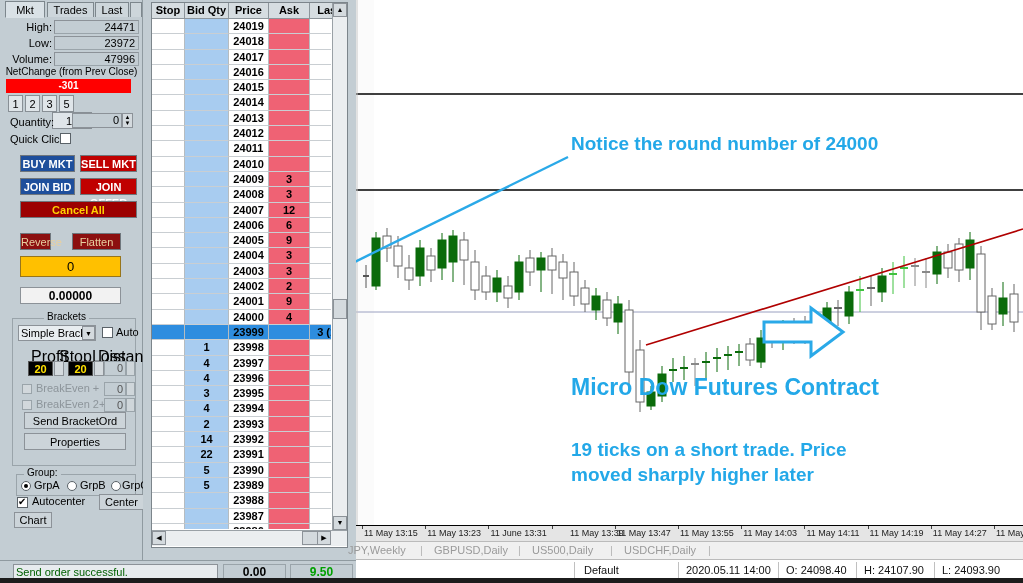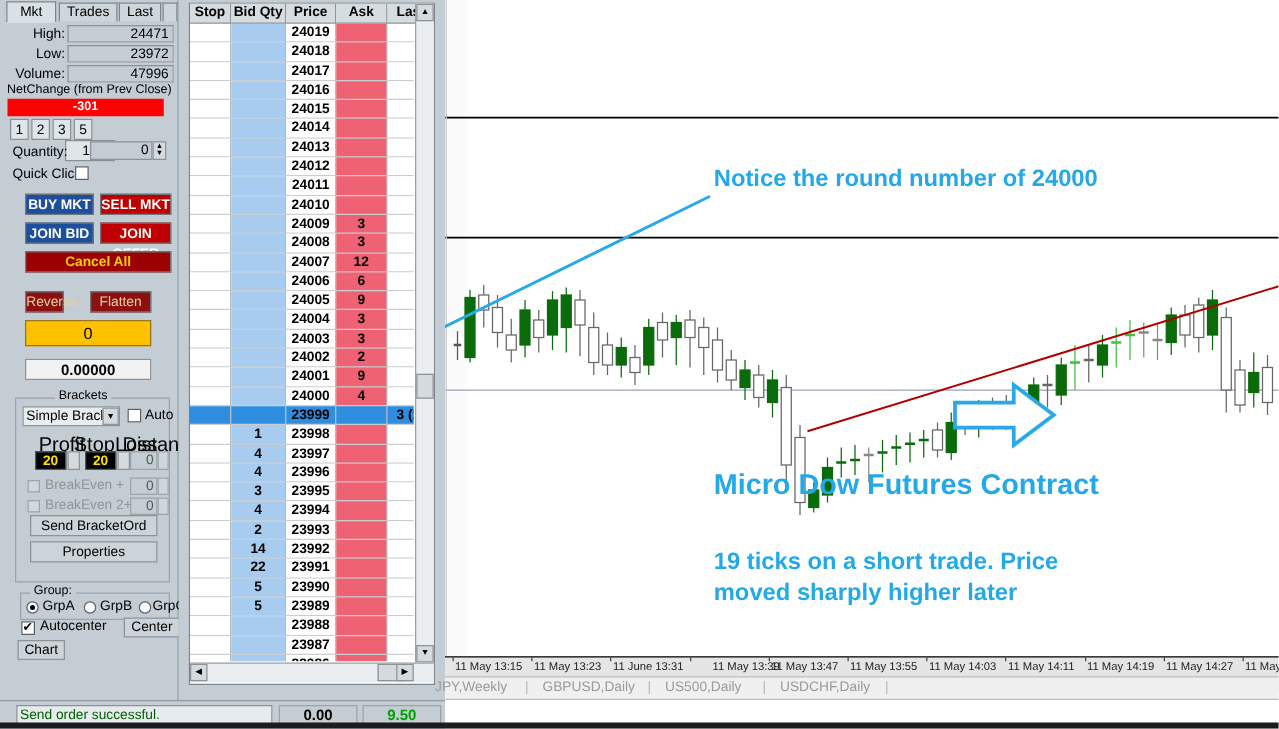--- a/index.html
+++ b/index.html
@@ -928,18 +928,33 @@
         <div class="ctab" style="left: -8px;">JPY,Weekly</div>
         <div class="csep" style="left: 64px;">|</div>
         <div class="ctab" style="left: 78px;">GBPUSD,Daily</div>
         <div class="csep" style="left: 162px;">|</div>
         <div class="ctab" style="left: 176px;">US500,Daily</div>
         <div class="csep" style="left: 254px;">|</div>
         <div class="ctab" style="left: 268px;">USDCHF,Daily</div>
         <div class="csep" style="left: 352px;">|</div>
       </div>
 
+    <div id="chart-status">
+      <div id="chart-status-blankleft"></div>
+      <div class="st-div" style="left:218px;"></div>
+      <div class="st-cell" style="left:228px;">Default</div>
+      <div class="st-div" style="left:322px;"></div>
+      <div class="st-cell" style="left:330px;">2020.05.11 14:00</div>
+      <div class="st-div" style="left:422px;"></div>
+      <div class="st-cell" style="left:430px;">O: 24098.40</div>
+      <div class="st-div" style="left:500px;"></div>
+      <div class="st-cell" style="left:508px;">H: 24107.90</div>
+      <div class="st-div" style="left:578px;"></div>
+      <div class="st-cell" style="left:586px;">L: 24093.90</div>
+      <div class="st-div" style="left:652px;"></div>
+    <div class="st-cell" style="left: 660px;">C: 24104.40</div>
+      </div>
   </div>
 
   <div style="position:absolute; left:1008px; top:560px; width:15px; height:23px; background:#ffffff;"></div>
 
   <div id="bottom-black"></div>
 </div>
 
 </body></html>

